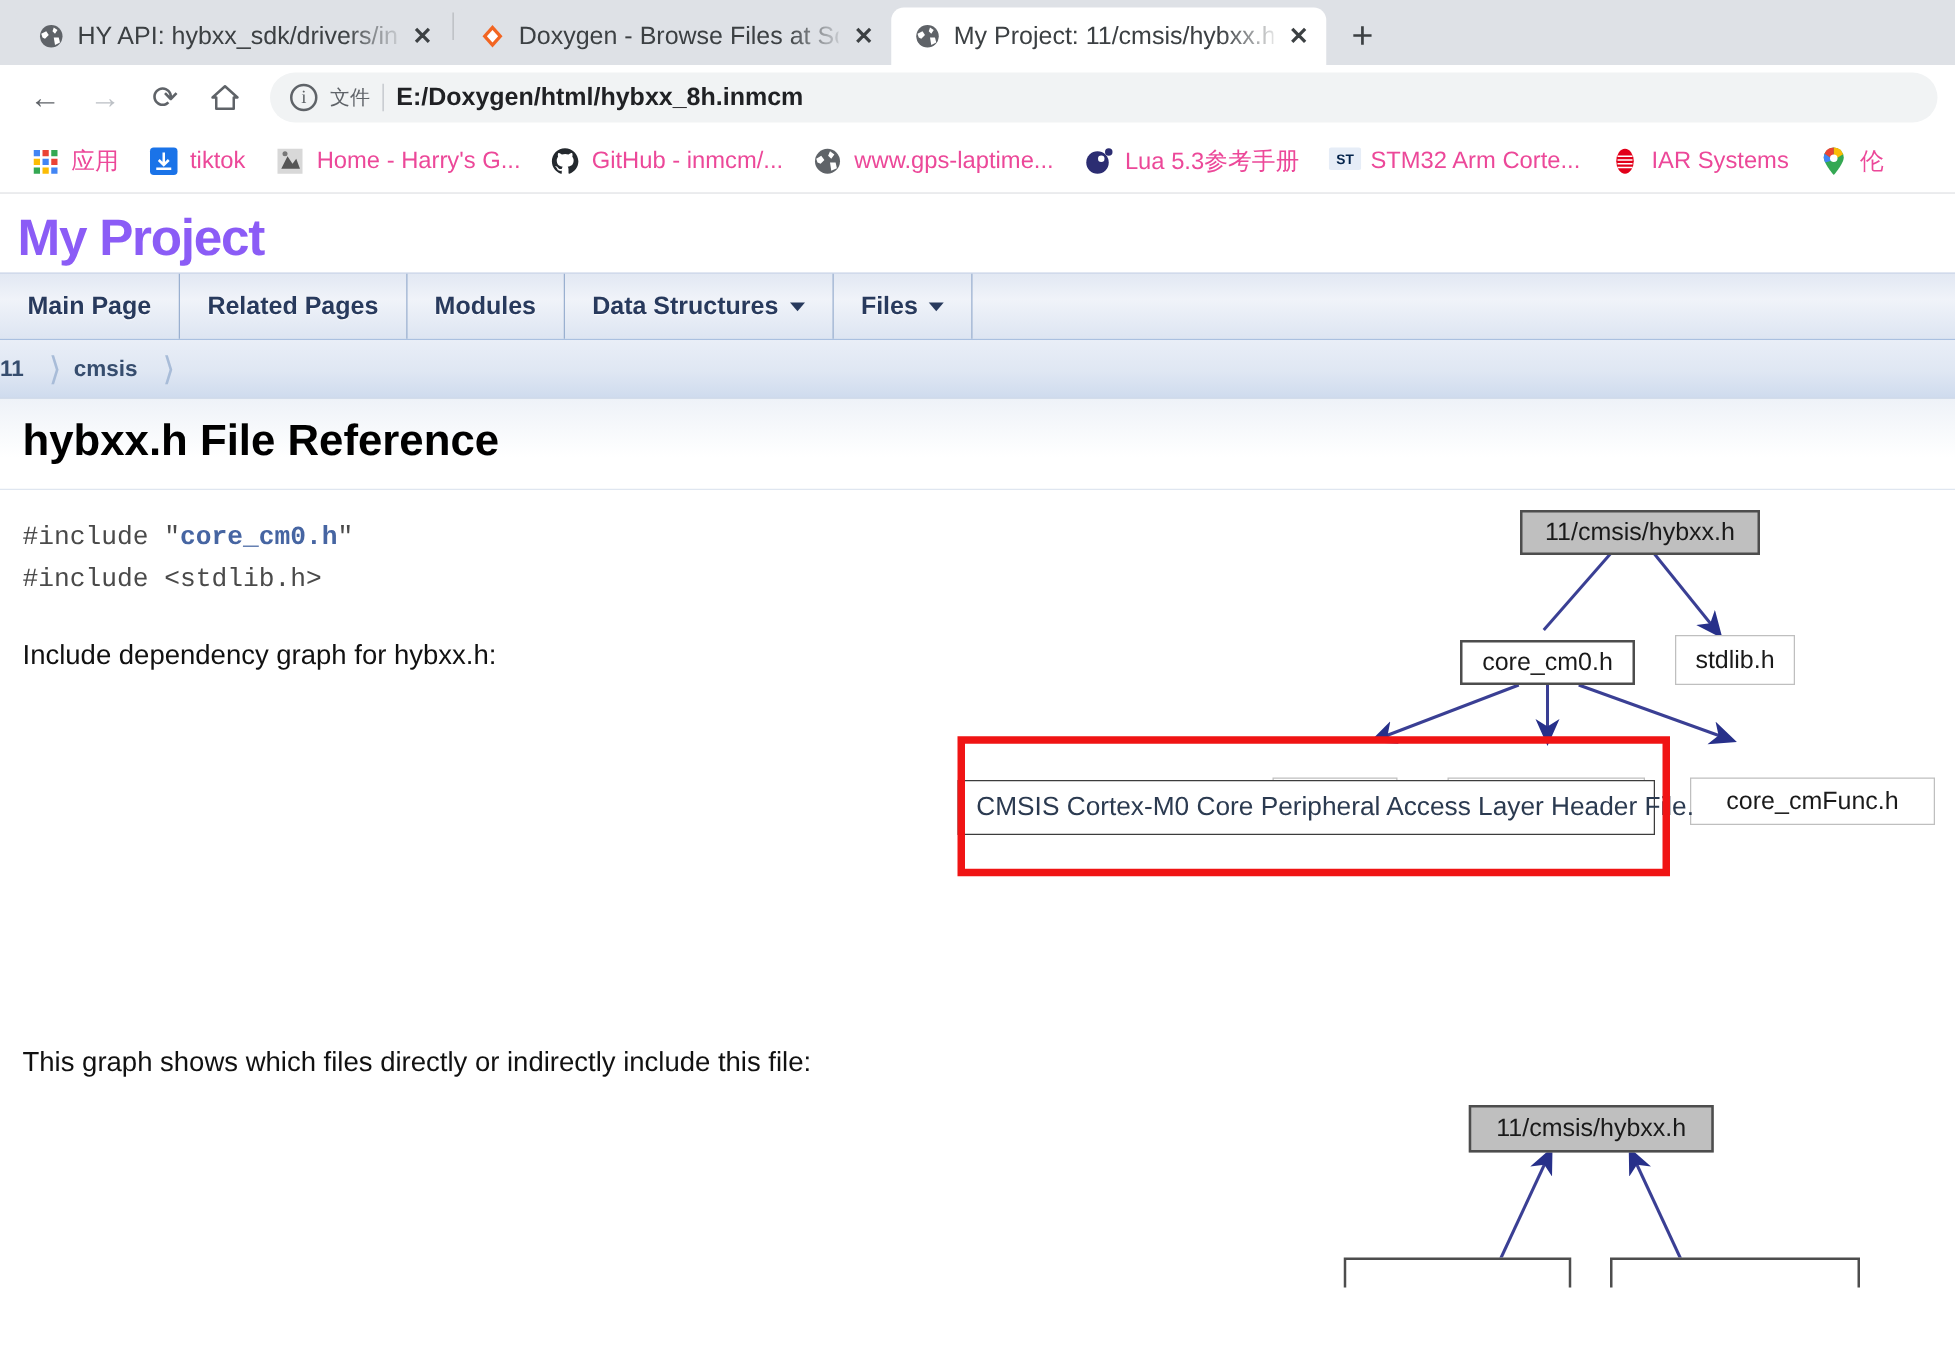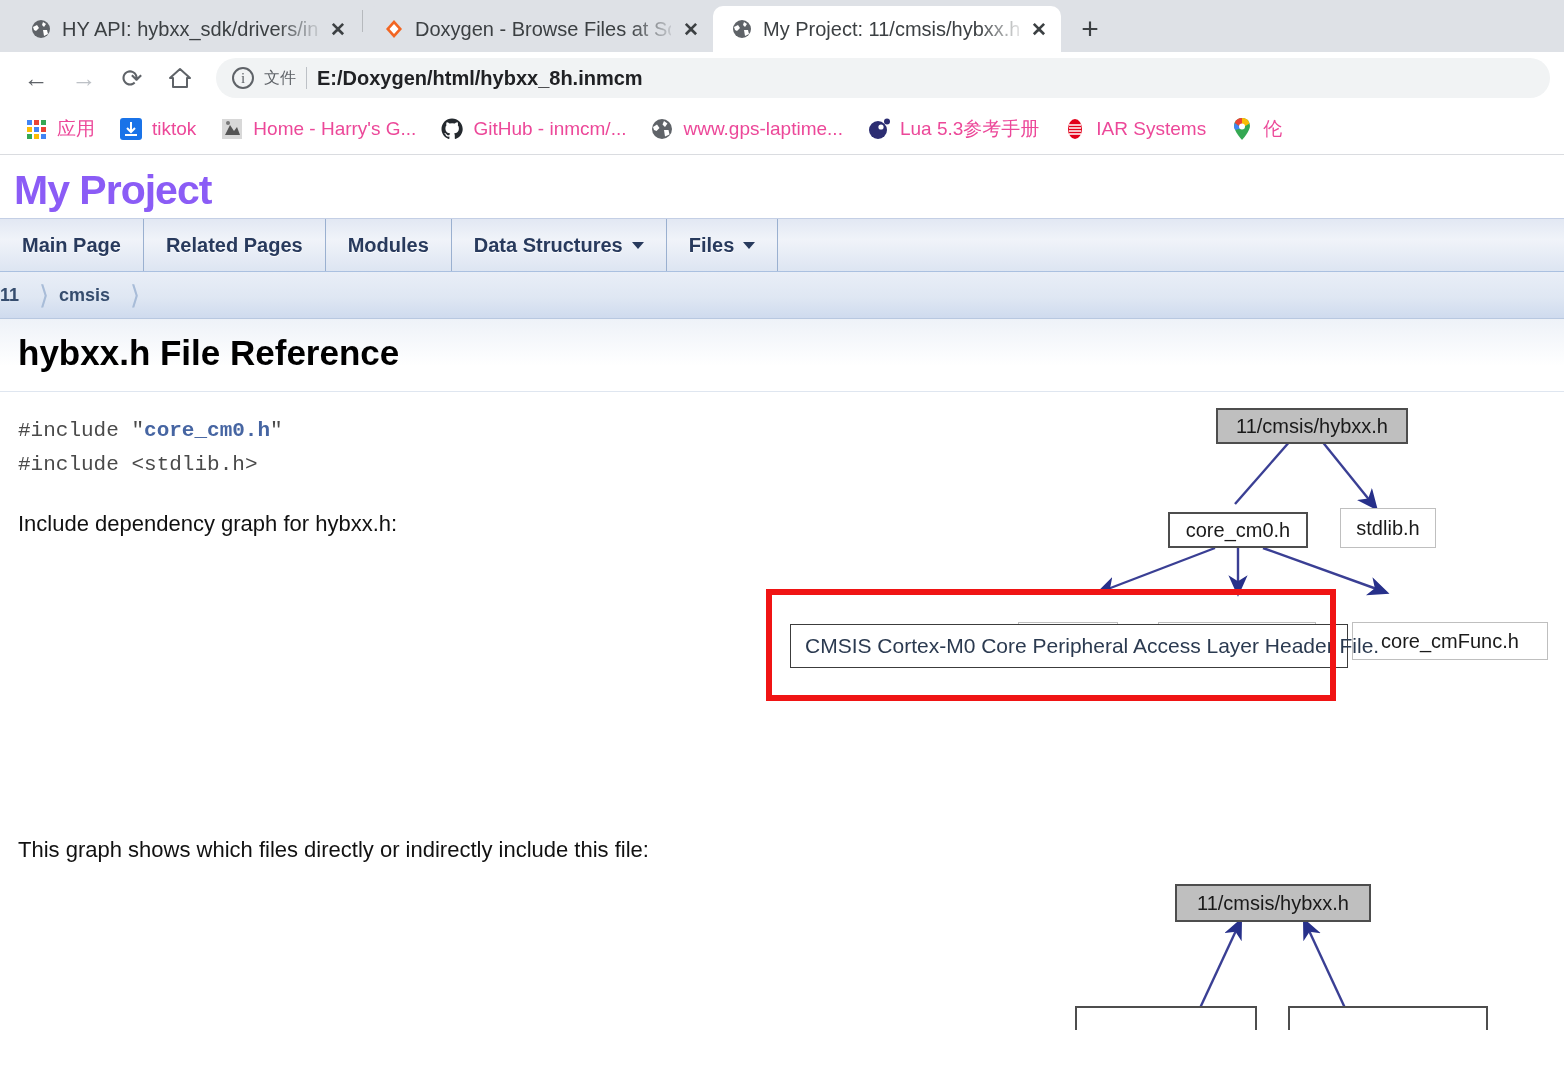--- a/index.html
+++ b/index.html
@@ -330,20 +330,29 @@
       <span class="bm-ico">
         <svg width="24" height="24" viewBox="0 0 24 24">
           <circle cx="11" cy="13" r="9" fill="#2c2d72"></circle>
           <circle cx="14" cy="10" r="2.6" fill="#ffffff"></circle>
           <circle cx="20" cy="4.5" r="3" fill="#2c2d72"></circle>
         </svg>
       </span>
       <span>Lua 5.3参考手册</span>
     </div>
 
+    <div class="bm">
+      <span class="bm-ico">
+        <svg width="26" height="20" viewBox="0 0 26 20">
+          <rect x="0" y="1" width="26" height="18" rx="2" fill="#e6edf7"></rect>
+          <text x="13" y="14" font-size="11" font-family="Liberation Sans, sans-serif" font-weight="bold" fill="#03234b" text-anchor="middle">ST</text>
+        </svg>
+      </span>
+      <span>STM32 Arm Corte...</span>
+    </div>
 
     <div class="bm">
       <span class="bm-ico">
         <svg width="24" height="24" viewBox="0 0 24 24">
           <ellipse cx="12" cy="12" rx="7" ry="10" fill="#e2001a"></ellipse>
           <path d="M6 8 H18 M6 11 H18 M6 14 H18 M6 17 H18" stroke="#ffffff" stroke-width="1.3"></path>
         </svg>
       </span>
       <span>IAR Systems</span>
     </div>
@@ -443,21 +452,21 @@
           <span>stdint.h</span>
         </div>
         <div class="gbox plain" style="left:398px; top:240px; width:158px; height:38px;">
           <span>core_cmInstr.h</span>
         </div>
         <div class="gbox plain" style="left:592px; top:240px; width:196px; height:38px;">
           <span>core_cmFunc.h</span>
         </div>
       </div>
 
-      <div class="tooltipbox" style="left:790px; top:232px; width:528px; height:42px;">
+      <div class="tooltipbox" style="left:766px; top:232px; width:528px; height:42px;">
         <span>CMSIS Cortex-M0 Core Peripheral Access Layer Header File.</span>
       </div>
       <div class="redbox" style="left:766px; top:197px; width:570px; height:112px;"></div>
 
       <div class="caption" style="margin-top:300px;">This graph shows which files directly or indirectly include this file:</div>
 
       <div class="graph" style="left:1040px; top:472px; width:480px; height:180px;">
         <svg class="edges" width="480" height="180">
           <defs>
             <marker id="ah2" markerWidth="10" markerHeight="10" refX="7" refY="4" orient="auto">

